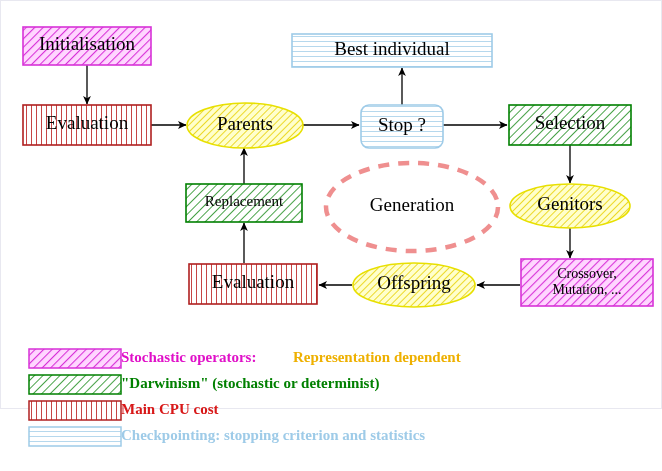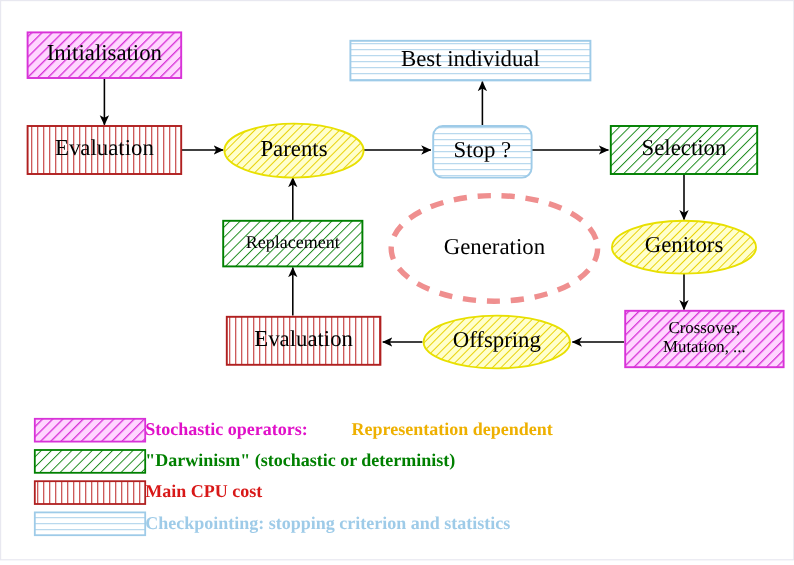--- a/index.html
+++ b/index.html
@@ -1,18 +1,18 @@
 <!DOCTYPE html>
 <html><head>
 <meta charset="utf-8">
 <style>
   html,body{margin:0;padding:0;background:#ffffff;}
   body{width:662px;height:471px;overflow:hidden;
        font-family:"Liberation Serif",serif;}
-  #page{position:relative;width:662px;height:467px;background:#fff;
+  #page{position:relative;width:662px;height:409px;background:#fff;
         border:1px solid #e8e8f0;box-sizing:border-box;}
   svg#canvas{position:absolute;left:0;top:0;width:662px;height:471px;}
   .nodelbl{font-family:"Liberation Serif",serif;fill:#000;text-anchor:middle;
            dominant-baseline:middle;}
   .legendtxt{font-family:"Liberation Serif",serif;font-weight:bold;
              dominant-baseline:middle;}
 </style>
 </head>
 <body>
 

